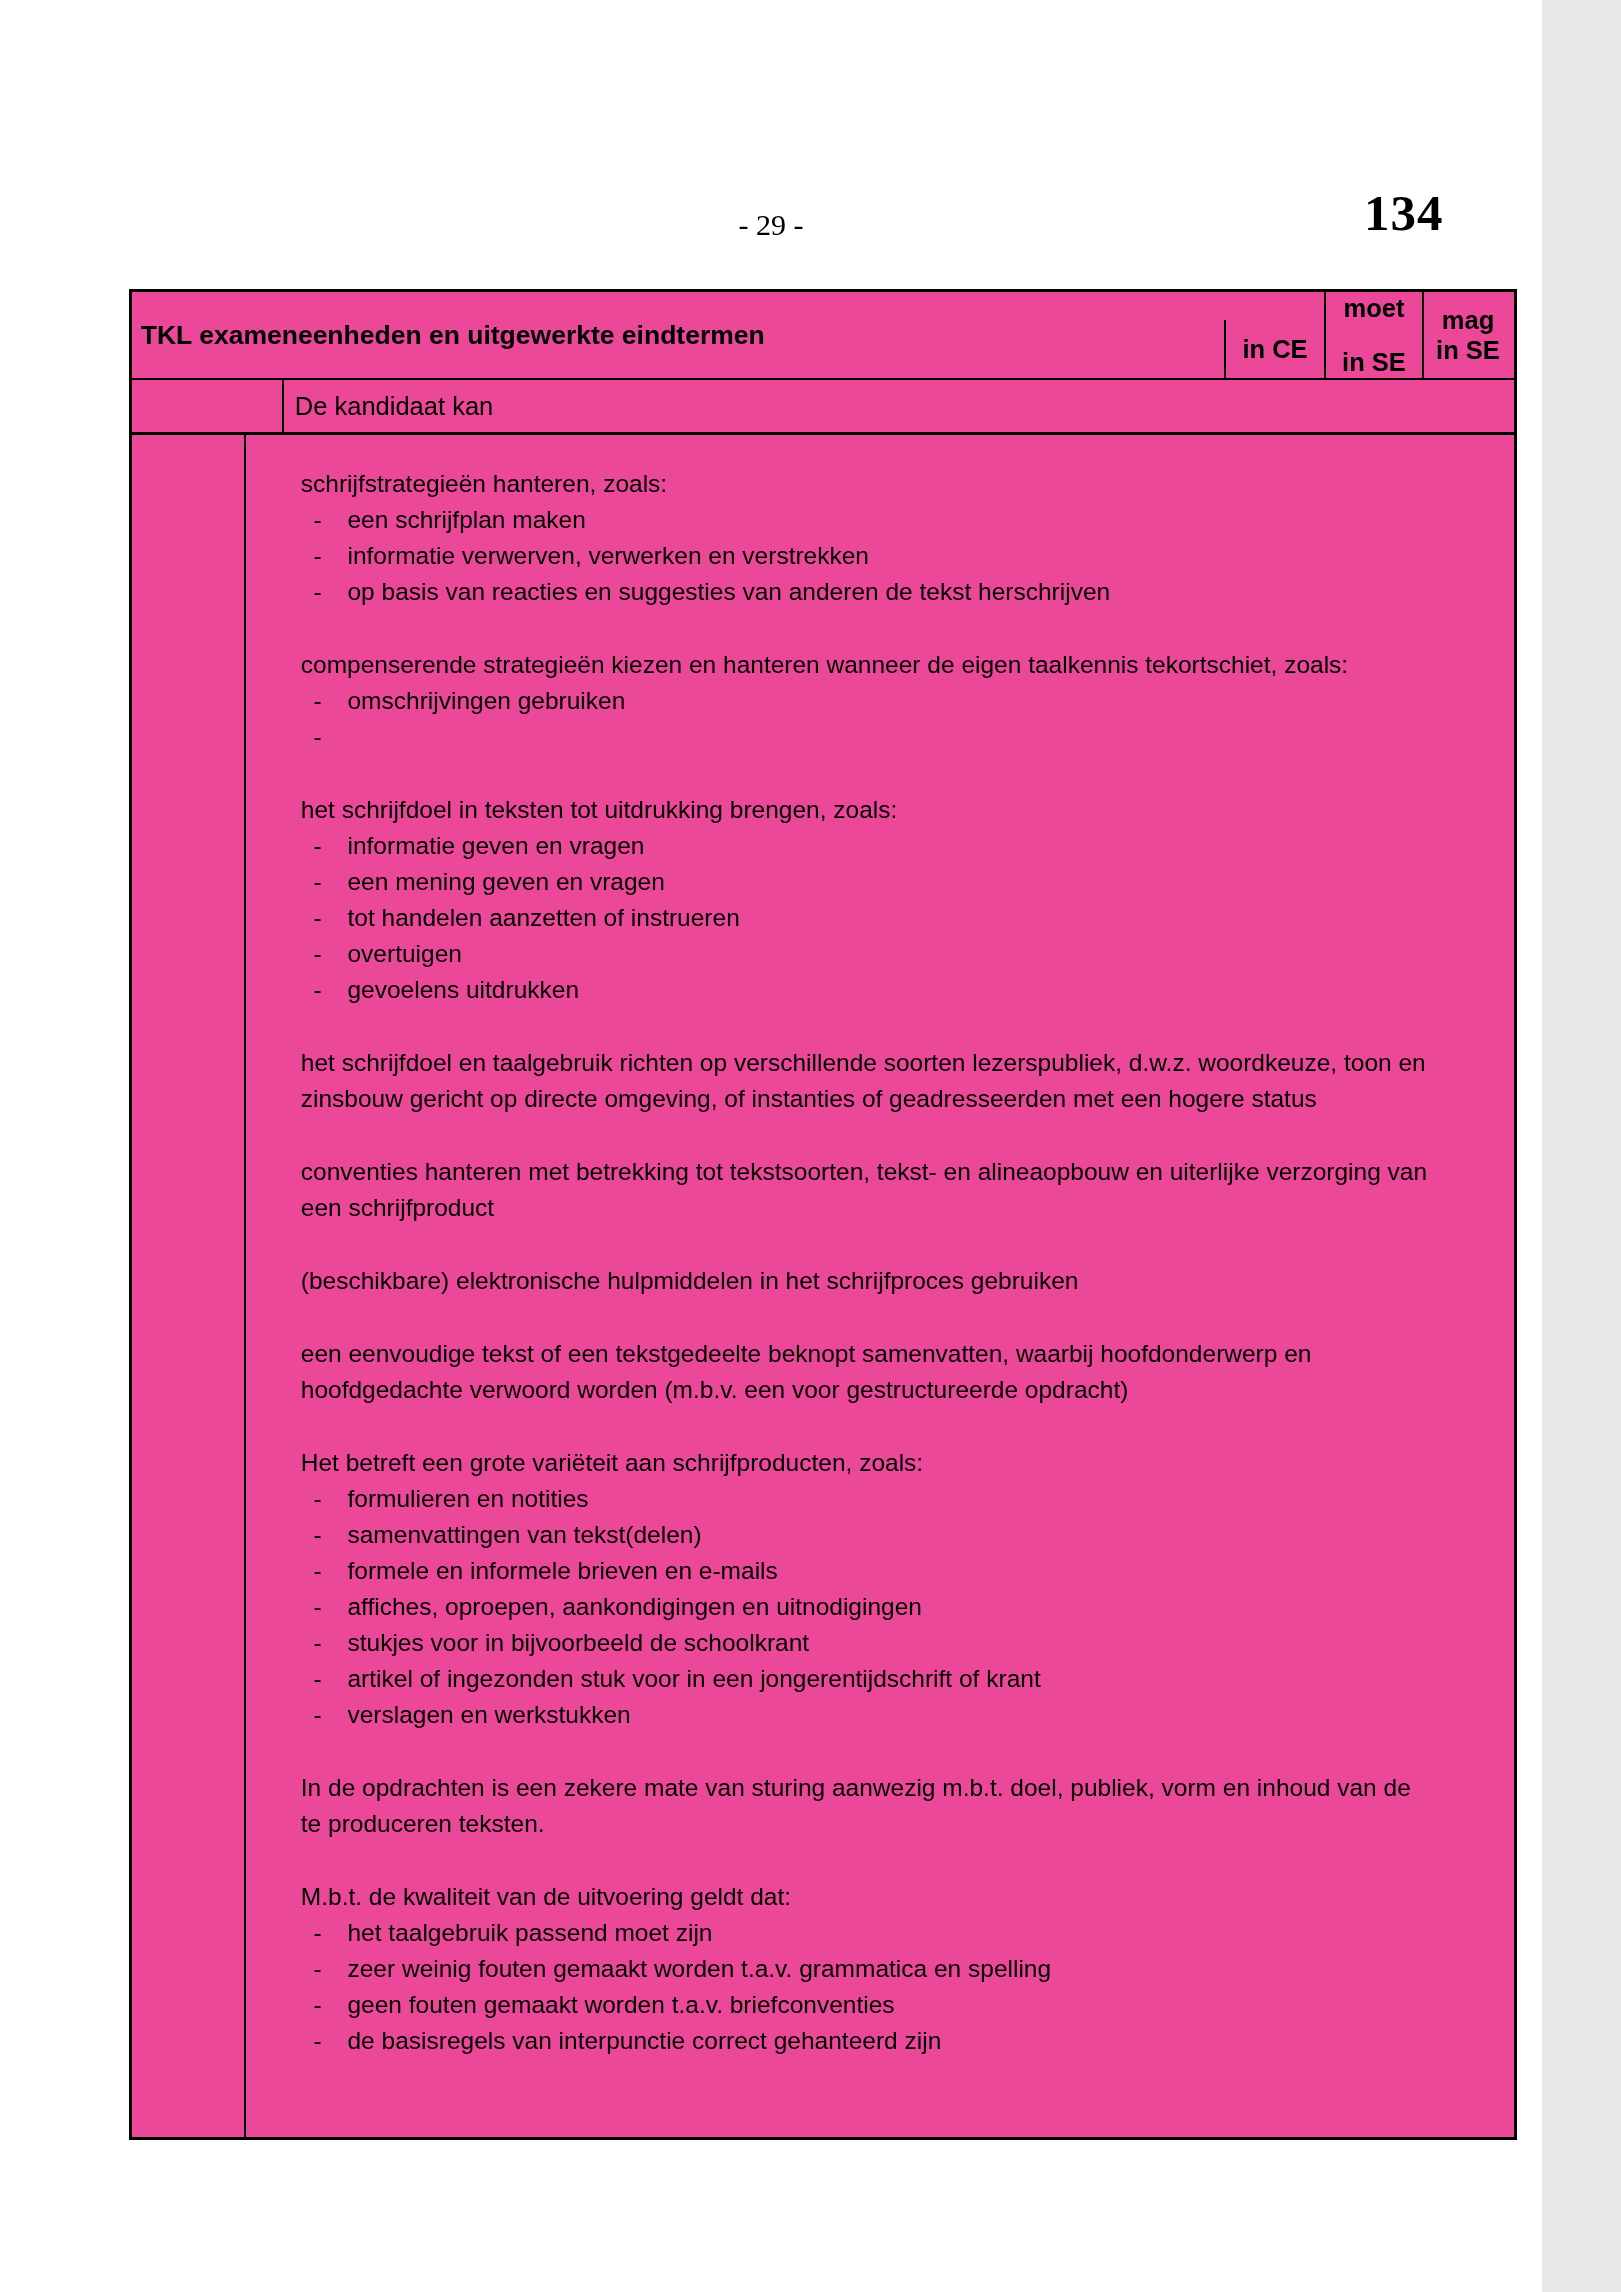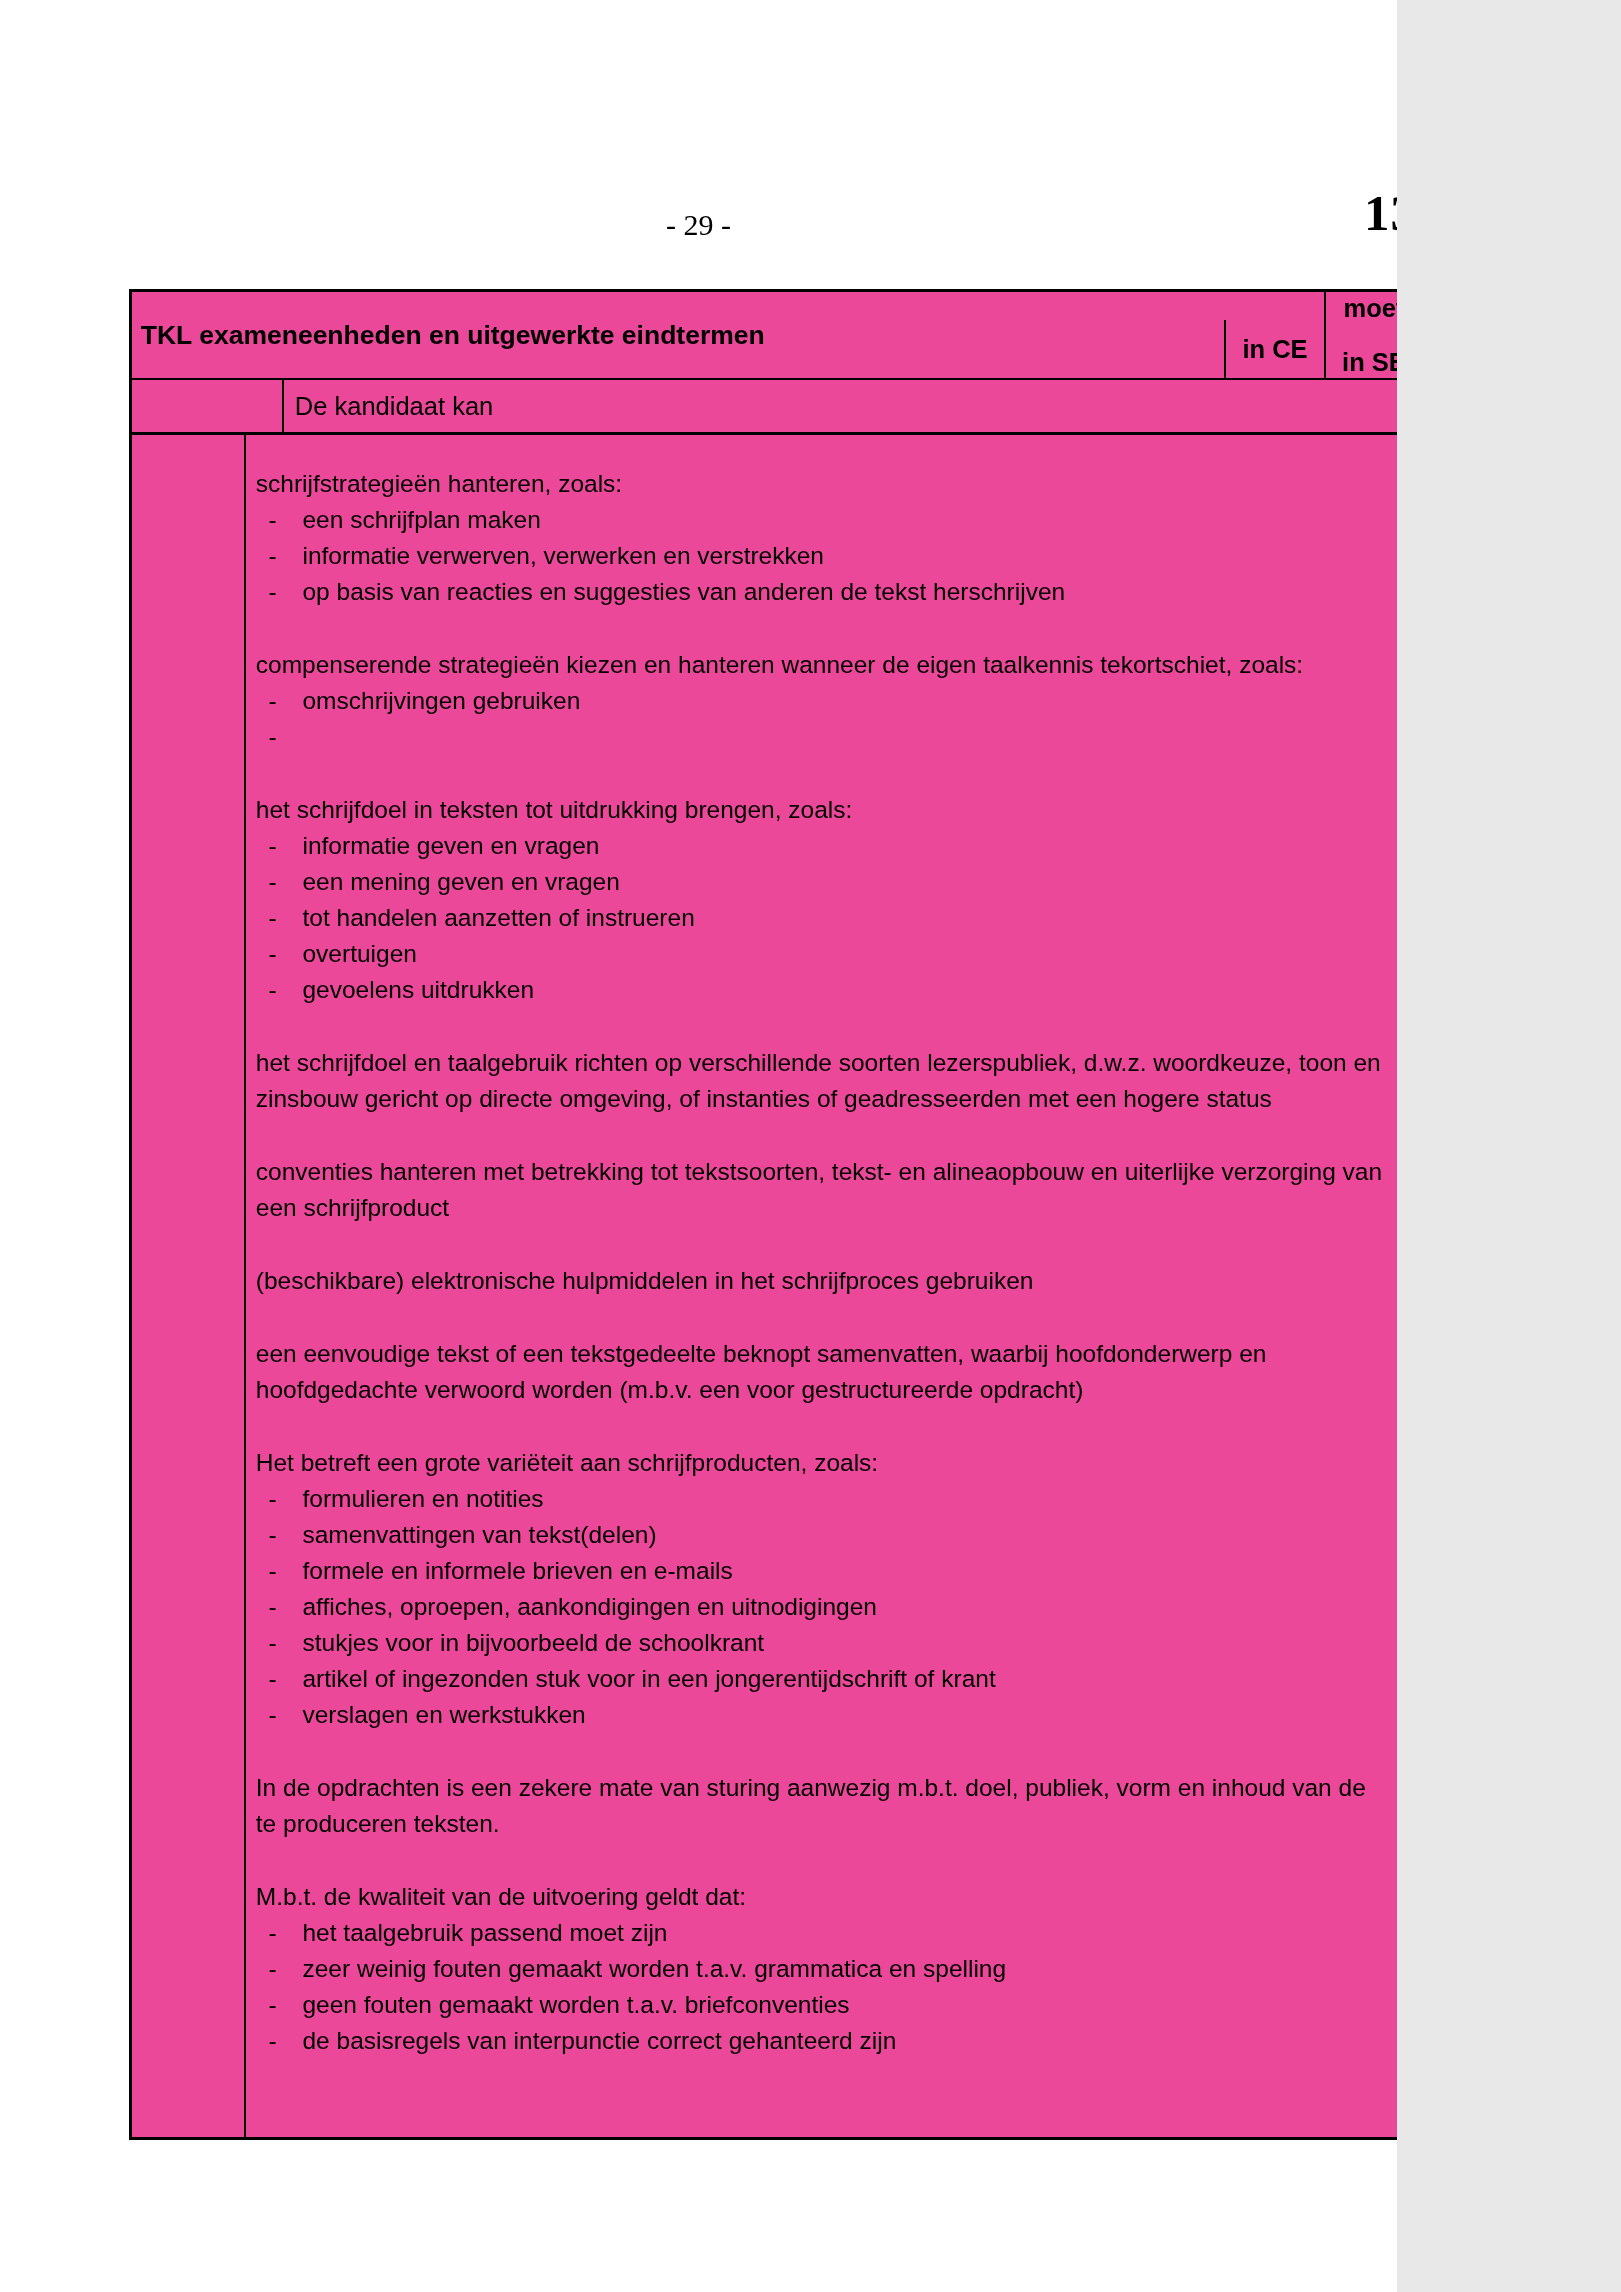--- a/index.html
+++ b/index.html
@@ -1,18 +1,18 @@
 <!DOCTYPE html>
 <html><head>
 <meta charset="utf-8">
 <style>
   html,body{margin:0;padding:0;background:#e8e8e8;}
   .page{
     position:relative;
-    width:1397px;height:2293px;
+    width:1542px;height:2293px;
     background:#ffffff;
     font-family:"Liberation Sans",sans-serif;
     color:#000;
     overflow:hidden;
   }
   .page-number{
     position:absolute;top:208px;left:0;width:100%;
     text-align:center;
     font-family:"Liberation Serif",serif;
     font-size:30px;
@@ -55,21 +55,21 @@
   .s-cell{display:flex;align-items:center;justify-content:center;font-size:26.5px;border-left:2px solid #000;}
   .s-ce{width:100px;}
   .s-moet{width:98px;}
   .s-mag{width:90px;}
   .i-blank{width:112px;}
   .i-text{flex:1;border-left:2px solid #000;display:flex;align-items:center;padding-left:10.8px;font-size:25.5px;}
   .b-gutter{width:114px;border-right:2px solid #000;}
   .b-content{
     flex:1;overflow:hidden;
     padding:31px 15.7px 0 9.8px;
-    font-size:24.5px;line-height:36px;
+    font-size:24.5px;line-height:36px;margin-left:45px;
   }
   .item{position:relative;margin-bottom:37px;}
   .line{white-space:nowrap;}
   .bullet{display:flex;padding-left:12.7px;}
   .dash{width:34px;flex-shrink:0;}
   .btext{white-space:nowrap;}
 </style>
 </head>
 <body>
 

